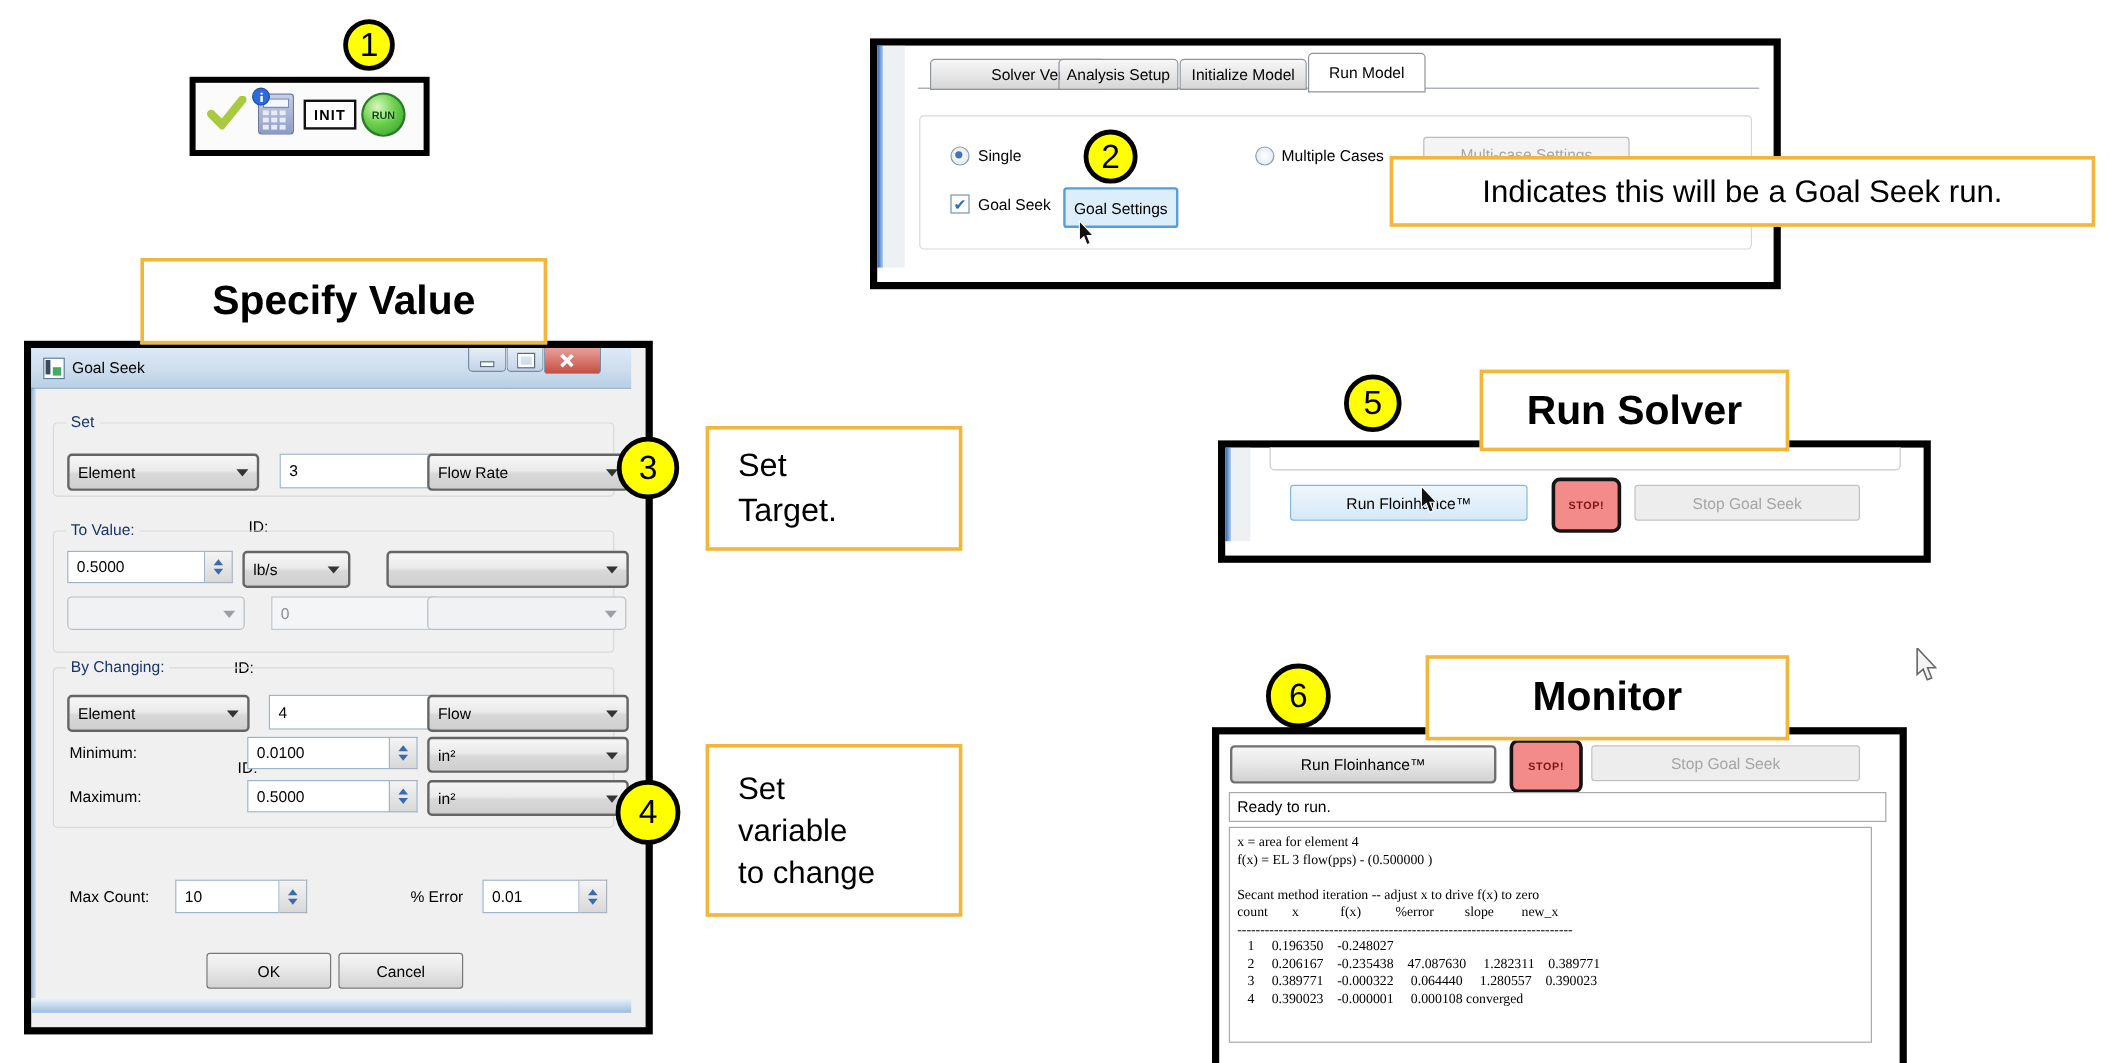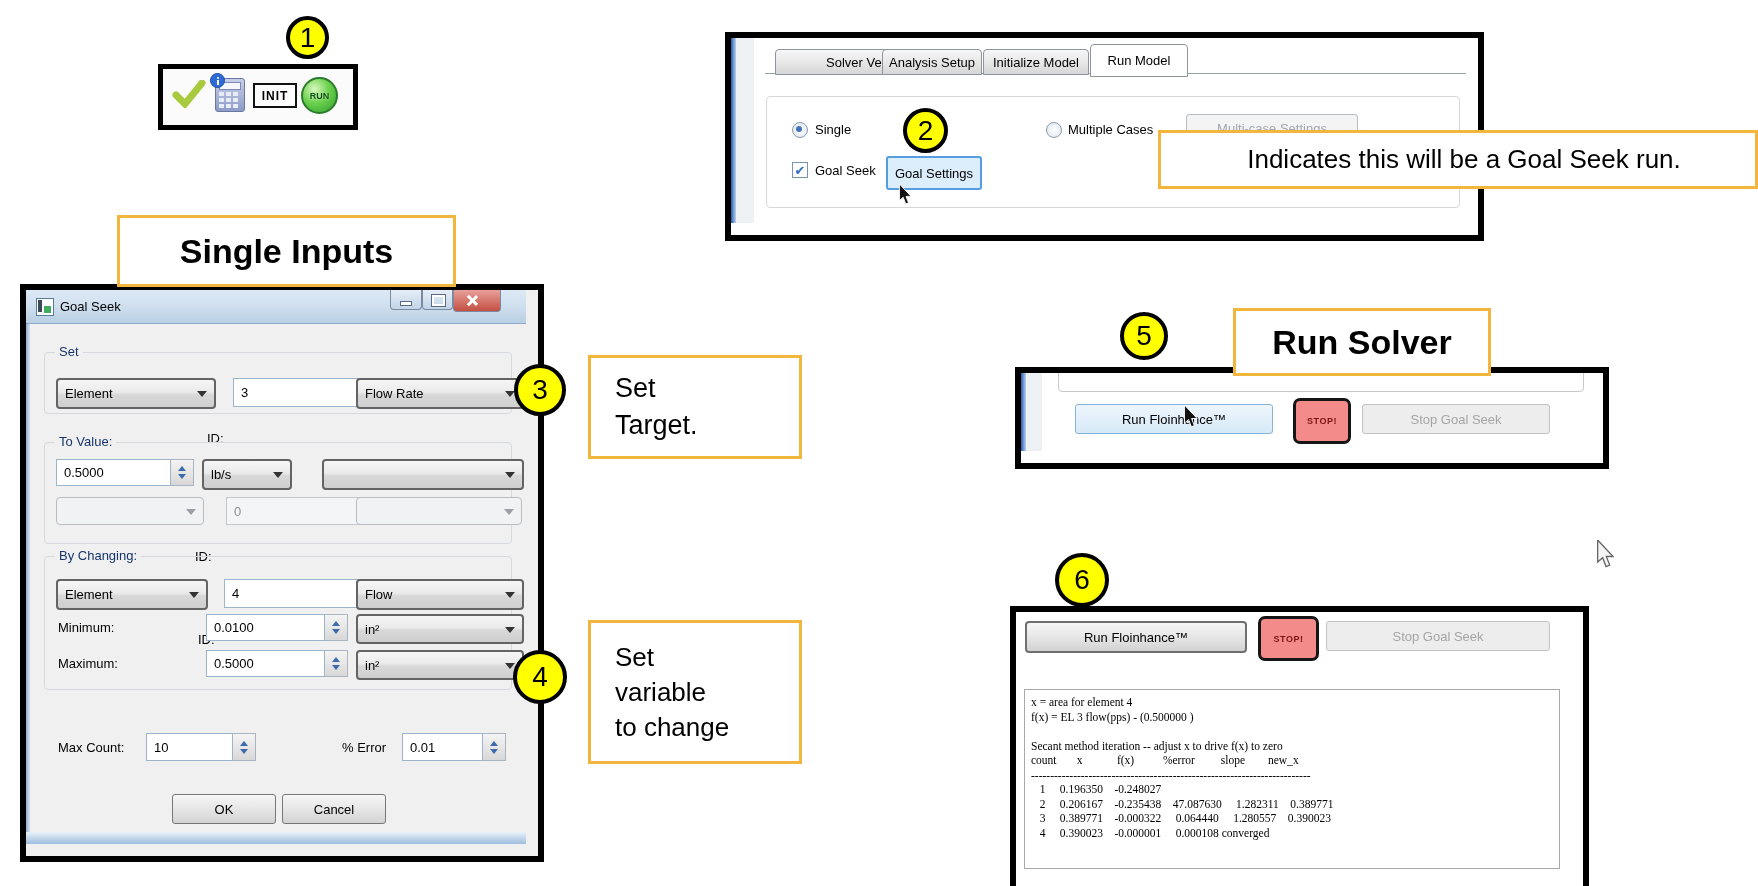--- a/index.html
+++ b/index.html
@@ -3,21 +3,21 @@
 <meta charset="utf-8">
 <style>
   html,body{margin:0;padding:0;background:#fff;}
   #canvas{position:relative;width:1758px;height:886px;background:#fff;overflow:hidden;
           font-family:"Liberation Sans",sans-serif;color:#000;}
   .abs{position:absolute;}
   
   .badge{position:absolute;background:#ffff00;border:4px solid #000;border-radius:50%;
          display:flex;align-items:center;justify-content:center;font-size:28px;z-index:40;}
   .callout{position:absolute;background:#fff;border:3px solid #f2b63d;z-index:30;
-           display:flex;align-items:center;font-size:26px;line-height:35px;padding-left:12px;}
+           display:flex;align-items:center;font-size:26px;line-height:35px;}
   .callout.center{justify-content:center;text-align:center;}
   .callout.pre{white-space:pre-line;padding-left:24px;}
   .bigtitle{position:absolute;background:#fff;border:3px solid #f2b63d;z-index:30;
             display:flex;align-items:center;justify-content:center;font-size:34px;font-weight:bold;}
   
   .frame{position:absolute;border:6px solid #000;background:#fff;overflow:hidden;}
   .aero-blue{position:absolute;width:5px;background:linear-gradient(90deg,#2a5aa8,#6f9bd4,#b9d0ea);}
   .aero-gray{position:absolute;background:#eef1f4;}
   
   .tab{position:absolute;height:24px;background:linear-gradient(#f7f7f7,#e6e6e6 55%,#d6d6d6);
@@ -148,21 +148,21 @@
     </div>
     <div class="lbl" style="left:84px;top:125px;">Goal Seek</div>
     <div class="btn7 focus" style="left:155px;top:118px;width:92px;height:30px;">Goal Settings</div>
   </div>
   <div class="badge" style="left:903px;top:108px;width:37px;height:37px;">2</div>
   <svg class="cursor" style="left:898px;top:184px;" width="14" height="21" viewBox="0 0 12 19">
     <path d="M1 0 L1 15 L4.4 12 L6.7 18 L9.2 17 L6.9 11.2 L11.5 11.2 Z" fill="#111" stroke="#fff" stroke-width="0.8"></path>
   </svg>
   <div class="callout center" style="left:1158px;top:130px;width:582px;height:53px;">Indicates this will be a Goal Seek run.</div>
 
-  <div class="bigtitle" style="left:117px;top:215px;width:333px;height:66px;">Single Inputs</div>
+  <div class="bigtitle" style="left:117px;top:215px;width:333px;height:66px;">Specify Value</div>
 
   <div class="frame" style="left:20px;top:284px;width:512px;height:566px;background:#f0f0f0;">
     <div class="titlebar" style="left:0;top:0;width:500px;height:33px;">
       <span class="dlg-icon" style="left:10px;top:8px;"></span>
       <span class="lbl" style="left:34px;top:9px;">Goal Seek</span>
     </div>
     <div class="cap-btn" style="left:364px;width:30px;">
       <span class="glyph-min"></span>
     </div>
     <div class="cap-btn" style="left:396px;width:29px;">
@@ -291,24 +291,26 @@
     <div class="groupbox" style="left:37px;top:-23px;width:524px;height:40px;border-color:#c9c9c9;background:#fff;"></div>
     <div class="btn7 bluish" style="left:54px;top:31px;width:196px;height:28px;">Run Floinhance™</div>
     <div class="btn-stop" style="left:272px;top:25px;width:52px;height:40px;">STOP!</div>
     <div class="btn7 btn-graytext" style="left:341px;top:31px;width:186px;height:28px;">Stop Goal Seek</div>
   </div>
   <svg class="cursor" style="left:1183px;top:405px;" width="15" height="23" viewBox="0 0 12 19">
     <path d="M1 0 L1 15 L4.4 12 L6.7 18 L9.2 17 L6.9 11.2 L11.5 11.2 Z" fill="#111" stroke="#fff" stroke-width="0.8"></path>
   </svg>
 
   <div class="badge" style="left:1055px;top:553px;width:46px;height:46px;">6</div>
+  <div class="bigtitle" style="left:1188px;top:546px;width:297px;height:65px;">Monitor</div>
   <div class="frame" style="left:1010px;top:606px;width:567px;height:275px;">
     <div class="btn7 darkedge" style="left:9px;top:9px;width:218px;height:28px;">Run Floinhance™</div>
     <div class="btn-stop" style="left:242px;top:4px;width:55px;height:39px;">STOP!</div>
     <div class="btn7 btn-graytext" style="left:310px;top:9px;width:222px;height:28px;">Stop Goal Seek</div>
+    <div class="statusbox" style="left:8px;top:48px;width:534px;height:23px;">Ready to run.</div>
     <div class="consolebox" style="left:8px;top:77px;width:534px;height:178px;">
       <pre>x = area for element 4
 f(x) = EL 3 flow(pps) - (0.500000 )
 
 Secant method iteration -- adjust x to drive f(x) to zero
 count       x            f(x)          %error         slope        new_x
 -------------------------------------------------------------------------
    1     0.196350    -0.248027
    2     0.206167    -0.235438    47.087630     1.282311    0.389771
    3     0.389771    -0.000322     0.064440     1.280557    0.390023

